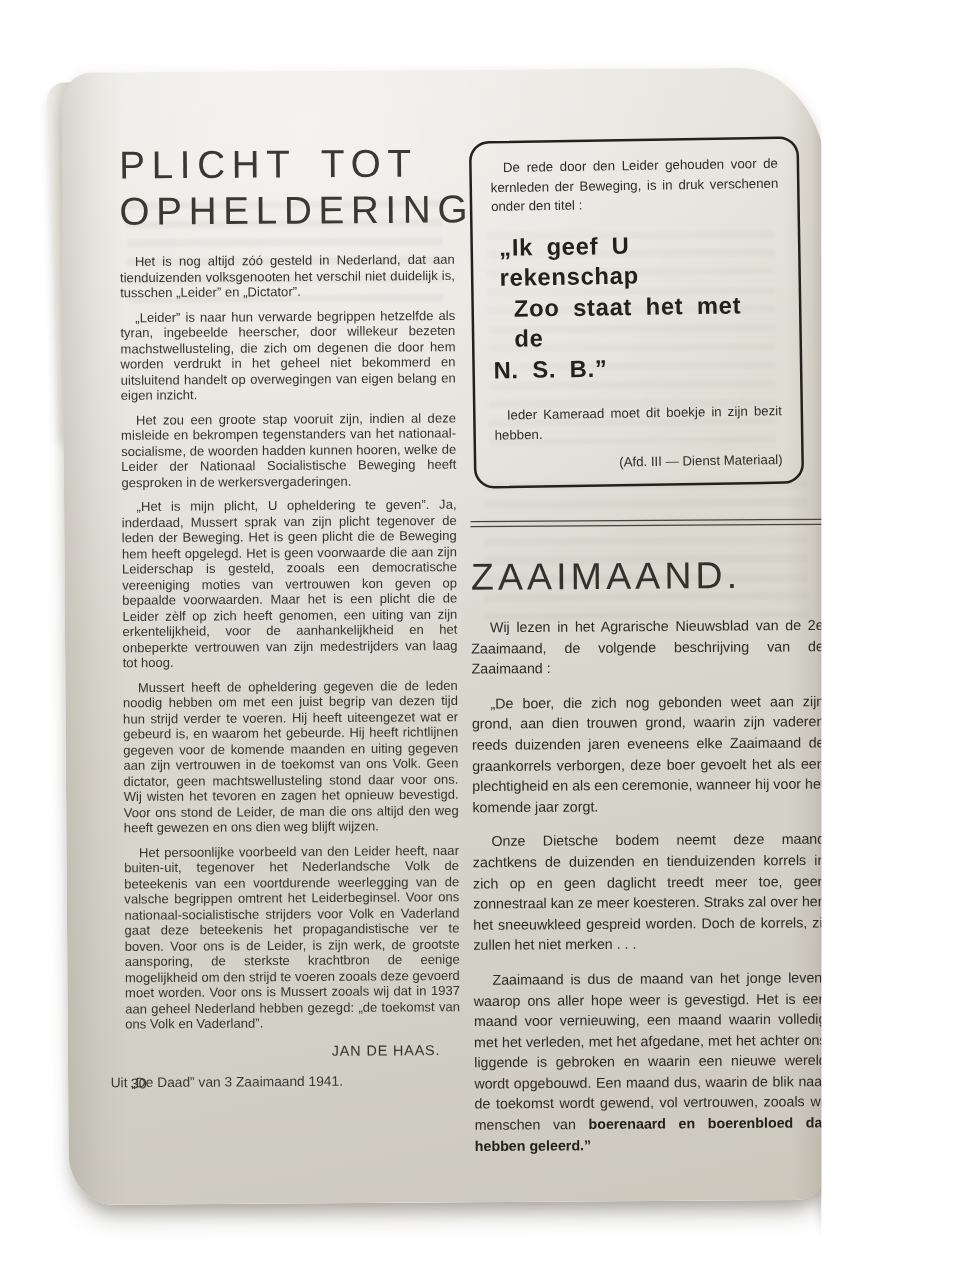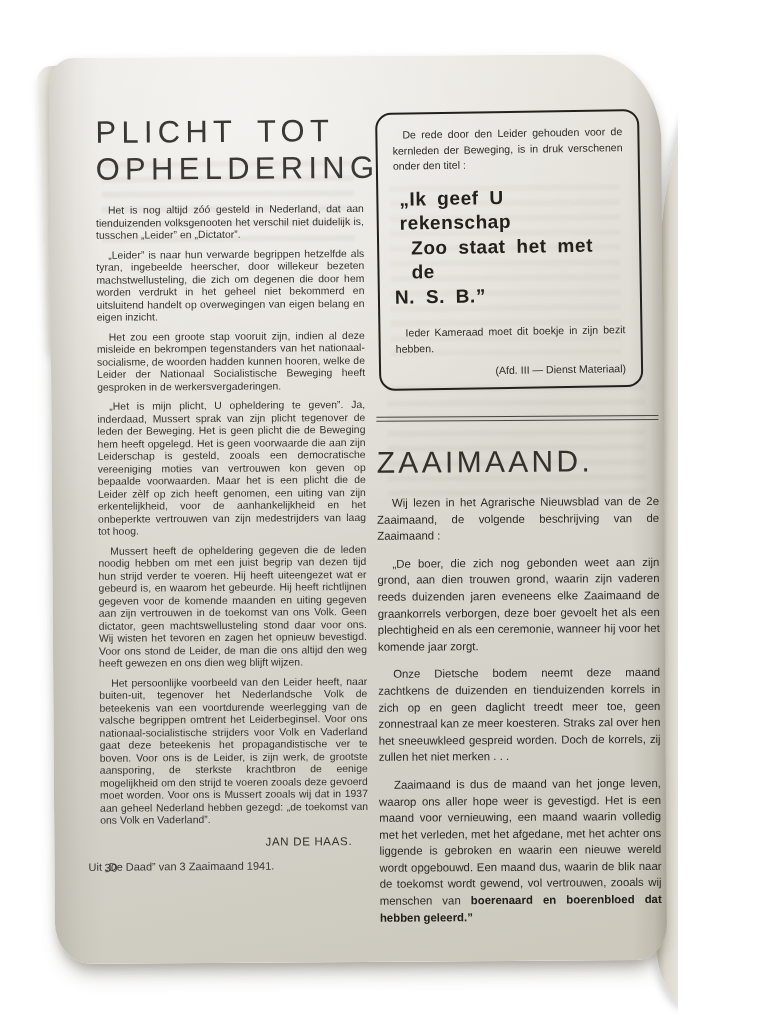--- a/index.html
+++ b/index.html
@@ -1,21 +1,21 @@
 <!DOCTYPE html>
 <html lang="nl"><head>
 <meta charset="utf-8">
 <style>
   html,body{margin:0;padding:0;}
   body{
     width:768px;height:1024px;background:#ffffff;
     font-family:"Liberation Sans", sans-serif;
     -webkit-font-smoothing:antialiased;
   }
-  .photo{position:relative;width:657px;height:1024px;background:#ffffff;overflow:hidden;padding-left:21px;}
+  .photo{position:relative;width:657px;height:1024px;background:#ffffff;overflow:hidden;}
 
   
   .stack-edge{
     position:absolute;left:42px;top:66px;width:28px;height:290px;z-index:1;
     background:linear-gradient(90deg,#f0eee8,#d8d5cd 70%,#ccc9c0);
     border-radius:14px 0 0 16px;transform:rotate(-2deg);
     box-shadow:0 6px 8px rgba(0,0,0,.12);
   }
 
   

